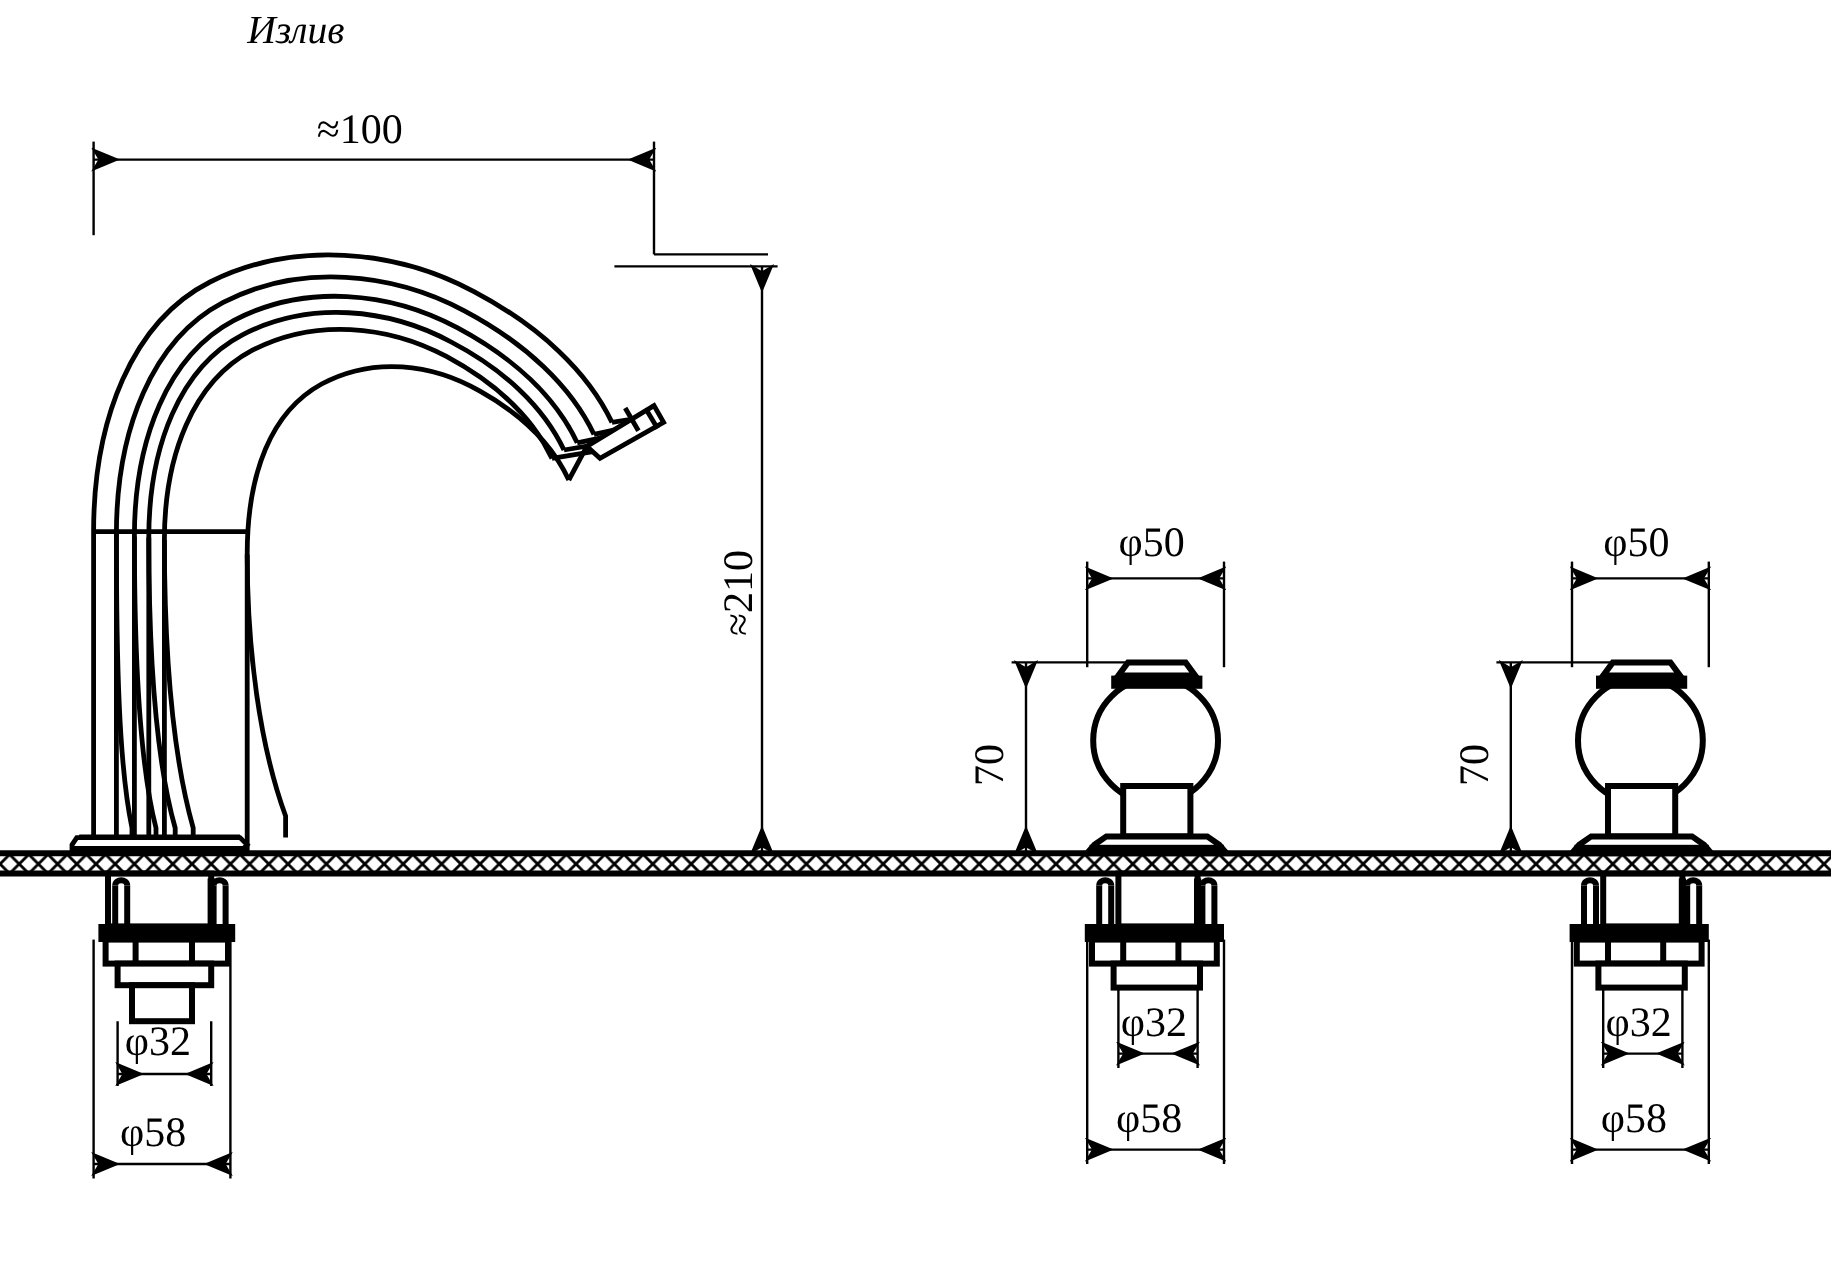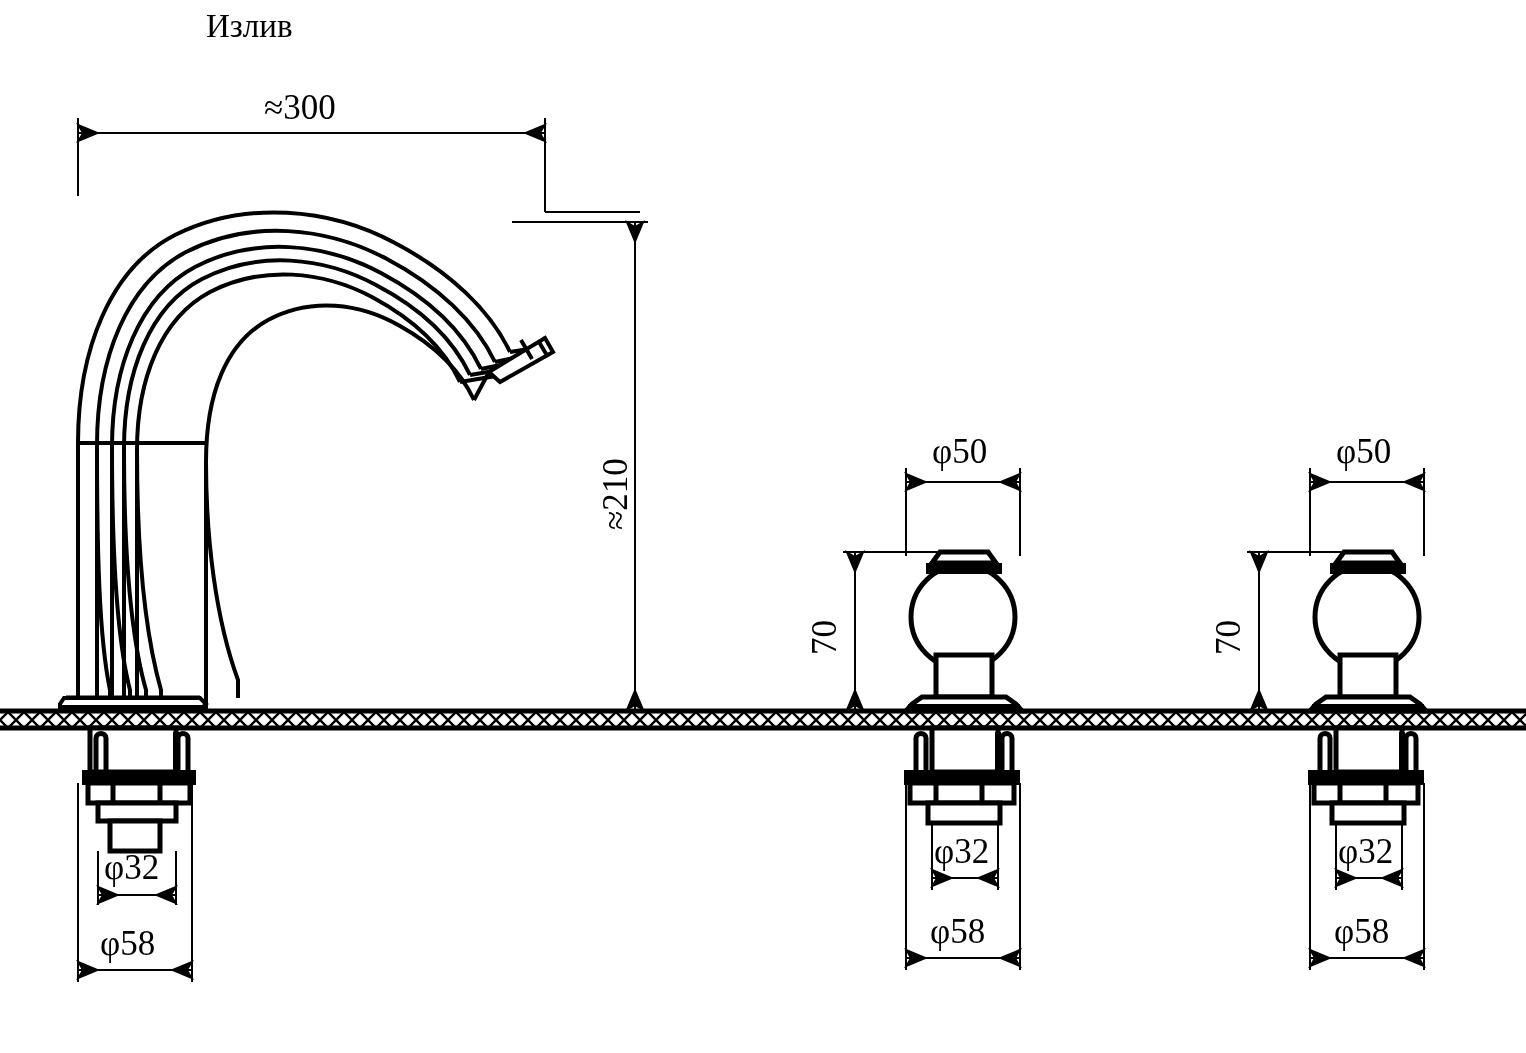--- a/index.html
+++ b/index.html
@@ -260,24 +260,24 @@
         <g>
           <line x1="78" y1="783" x2="78" y2="982"></line>
           <line x1="192" y1="783" x2="192" y2="982"></line>
           <line x1="78" y1="970" x2="192" y2="970" marker-start="url(#arrStart)" marker-end="url(#arrEnd)"></line>
         </g>
 
       </g>
     </g>
   </svg>
 
-  <div class="lbl title-lbl" style="left:206px; top:8px;">Излив</div>
-
-
-  <div class="lbl dim-lbl" style="left:264px; top:88px;">≈300</div>
+  <div class="lbl title-lbl" style="left:206px; top:8px;font-style:italic;">Излив</div>
+
+
+  <div class="lbl dim-lbl" style="left:264px; top:88px;">≈100</div>
 
   <div class="lbl dim-lbl rot" style="left:596px; top:530px;">≈210</div>
 
   <div class="lbl dim-lbl" style="left:932px; top:432px;">φ50</div>
 
   <div class="lbl dim-lbl rot" style="left:805px; top:655px;">70</div>
 
   <div class="lbl dim-lbl" style="left:934px; top:832px;">φ32</div>
 
   <div class="lbl dim-lbl" style="left:930px; top:912px;">φ58</div>

